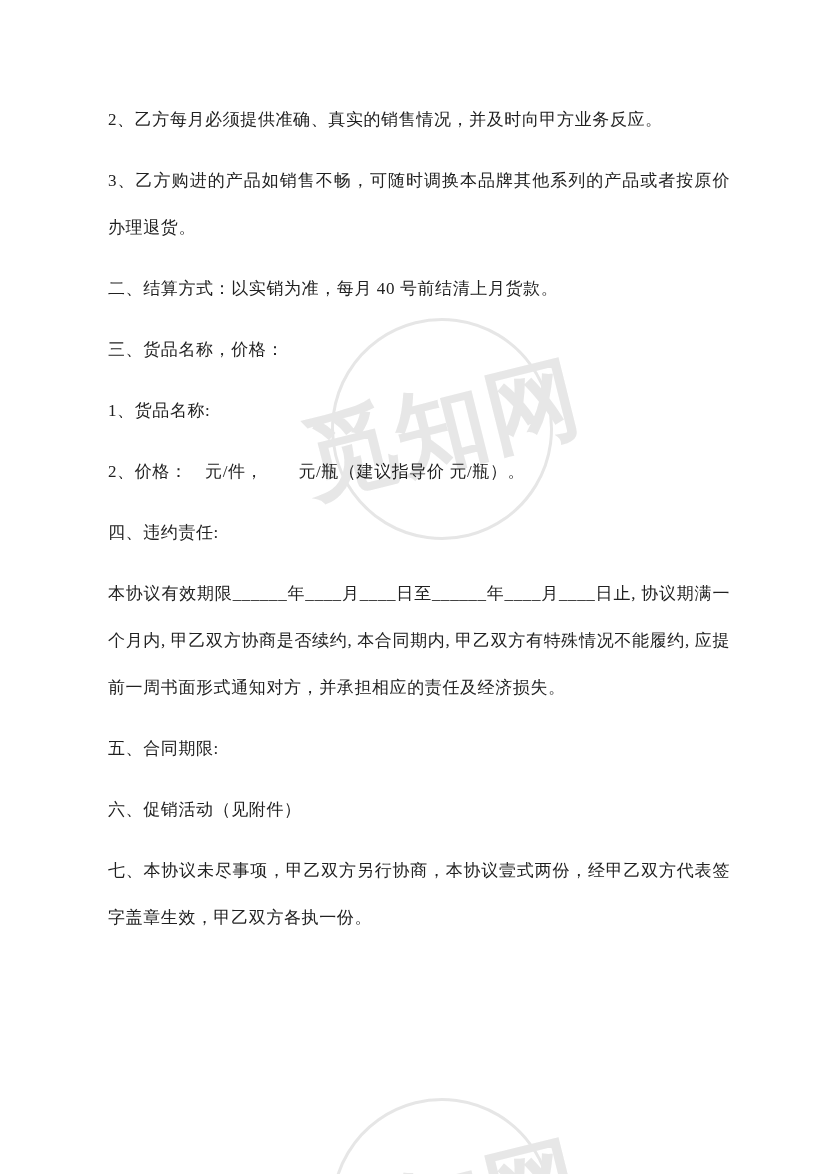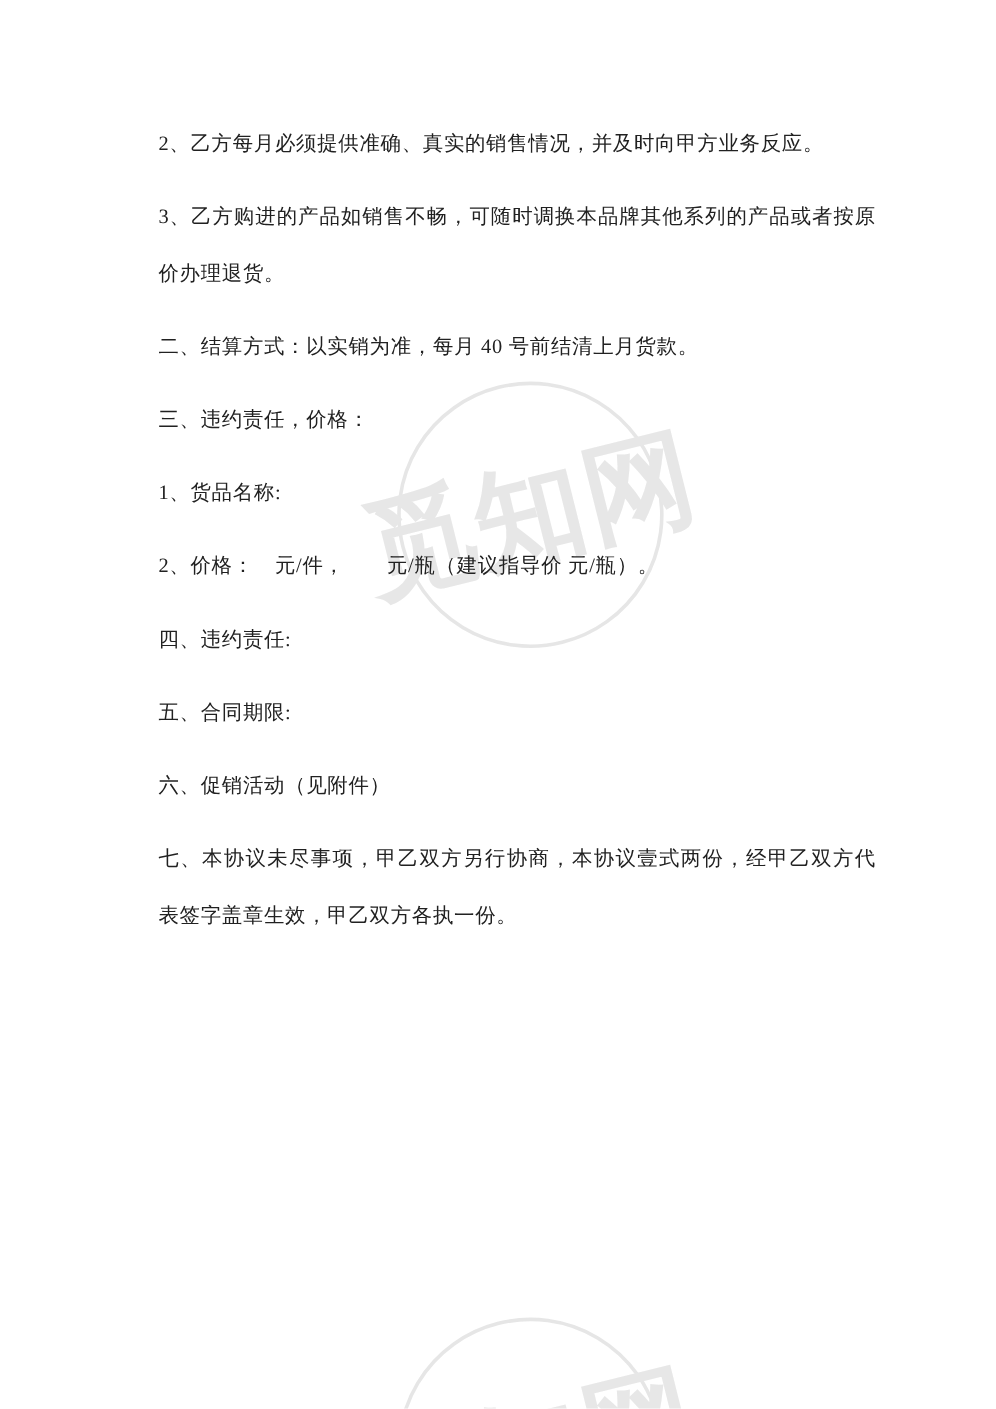--- a/index.html
+++ b/index.html
@@ -13,21 +13,21 @@
     height: 1174px;
     margin: 0 auto;
     background: #ffffff;
     overflow: hidden;
     font-family: "Liberation Serif", "DejaVu Serif", serif;
     color: #212121;
   }
   .content {
     position: absolute;
     top: 96px;
-    left: 132px;
+    left: 108px;
     right: 100px;
     z-index: 2;
   }
   .content p {
     margin: 0 0 14px 0;
     font-size: 17px;
     line-height: 47px;
     letter-spacing: 0.6px;
     text-align: justify;
     white-space: pre-wrap;
@@ -73,22 +73,23 @@
   </div>
 
   <div class="watermark bottom">
     <span class="wm-text">觅知网</span>
   </div>
 
   <div class="content">
     <p>2、乙方每月必须提供准确、真实的销售情况，并及时向甲方业务反应。</p>
     <p>3、乙方购进的产品如销售不畅，可随时调换本品牌其他系列的产品或者按原价办理退货。</p>
     <p>二、结算方式：以实销为准，每月 40 号前结清上月货款。</p>
-    <p>三、违约责任，价格：</p>
+    <p>三、货品名称，价格：</p>
     <p>1、货品名称:</p>
     <p>2、价格：　元/件，　　元/瓶（建议指导价 元/瓶）。</p>
     <p>四、违约责任:</p>
+    <p>本协议有效期限______年____月____日至______年____月____日止, 协议期满一个月内, 甲乙双方协商是否续约, 本合同期内, 甲乙双方有特殊情况不能履约, 应提前一周书面形式通知对方，并承担相应的责任及经济损失。</p>
     <p>五、合同期限:</p>
     <p>六、促销活动（见附件）</p>
     <p>七、本协议未尽事项，甲乙双方另行协商，本协议壹式两份，经甲乙双方代表签字盖章生效，甲乙双方各执一份。</p>
   </div>
 
 </div>
 
 </body></html>

